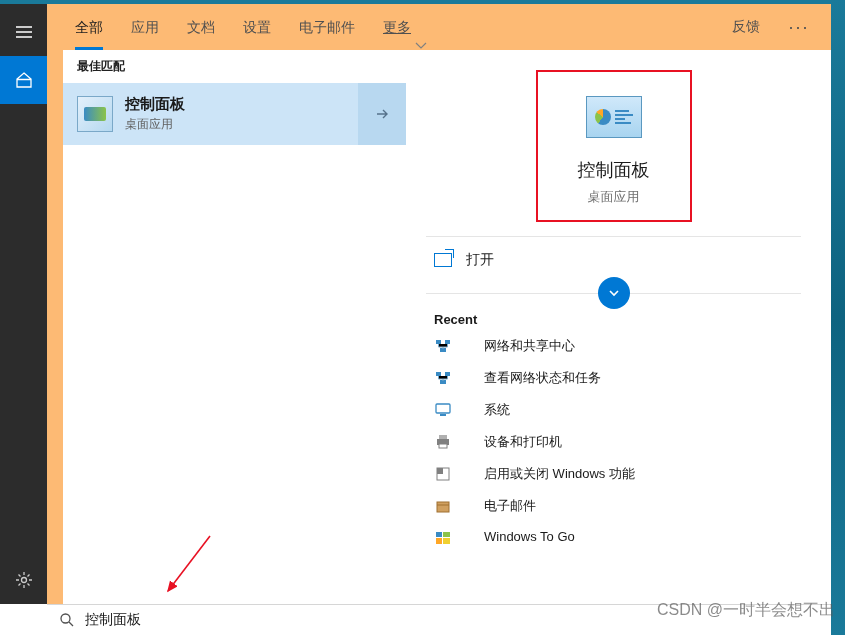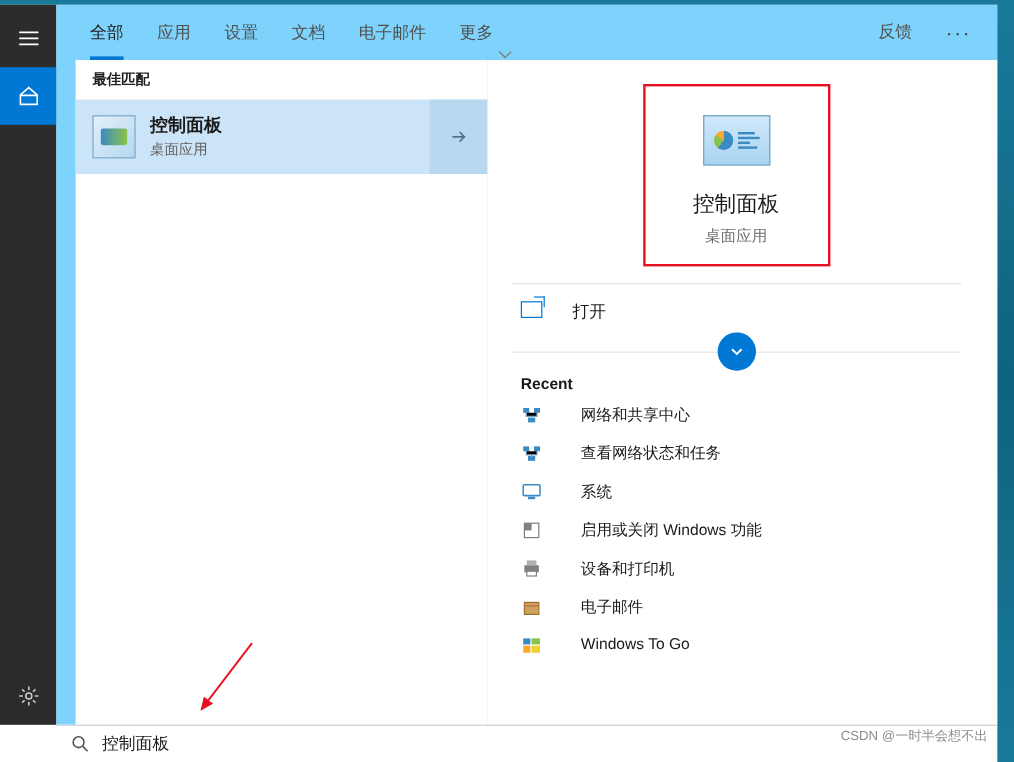--- a/index.html
+++ b/index.html
@@ -10,28 +10,28 @@
     
     
     .rail { position: absolute; left: 0; top: 4px; width: 47px; height: 600px; background: #2c2c2c; display: flex; flex-direction: column; align-items: center; }
     .rail-top { padding-top: 4px; }
     .rail-btn { width: 47px; height: 48px; display: flex; align-items: center; justify-content: center; cursor: pointer; }
     .rail-btn svg { width: 18px; height: 18px; }
     .rail-home { background: #0078d4; }
     .rail-spacer { flex: 1; }
     
     
-    .main { position: absolute; left: 47px; top: 4px; right: 14px; bottom: 31px; background: #7dd3fc; }
+    .main { position: absolute; left: 47px; top: 4px; right: 14px; bottom: 31px; background: #fdba74; }
     
     
     .tabs { height: 46px; display: flex; align-items: center; padding: 0 14px; position: relative; }
     .tab { padding: 0 14px; height: 46px; line-height: 46px; font-size: 14px; color: #505050; cursor: pointer; position: relative; }
     .tab.active { color: #202020; }
     .tab.active::after { content: ''; position: absolute; bottom: 0; left: 14px; right: 14px; height: 3px; background: #0078d4; }
-    .tab-more { display: flex; align-items: flex-end; gap: 4px; }
+    .tab-more { display: flex; align-items: flex-end; gap: 4px; text-decoration: underline; }
     .tabs-right { margin-left: auto; display: flex; align-items: center; gap: 28px; padding-right: 8px; }
     .feedback { font-size: 14px; color: #505050; cursor: pointer; }
     .dots { font-size: 18px; color: #505050; cursor: pointer; letter-spacing: 1px; }
     
     
     .content { display: flex; height: calc(100% - 46px); padding-left: 16px; }
     .left-col { width: 343px; background: #fff; }
     .right-col { flex: 1; background: #fff; padding: 20px 10px 0 0; }
     
     
@@ -49,21 +49,21 @@
     .hero-icon { width: 56px; height: 42px; margin: 0 auto 20px; background: linear-gradient(180deg, #d0e8fa, #a8d4f0); border: 1px solid #5a98c0; display: flex; align-items: center; justify-content: center; position: relative; }
     .hero-pie { width: 16px; height: 16px; border-radius: 50%; background: conic-gradient(#3a8bc4 0 60%, #8bc34a 60% 85%, #ffa726 85% 100%); position: absolute; left: 8px; }
     .hero-bars { position: absolute; right: 8px; display: flex; flex-direction: column; gap: 2px; align-items: flex-start; }
     .hero-bars span { display:block; height: 2px; background: #3a8bc4; }
     .hb1{width:14px}.hb2{width:18px}.hb3{width:10px}.hb4{width:16px}
     .hero-title { font-size: 18px; color: #1a1a1a; margin-bottom: 6px; }
     .hero-sub { font-size: 13px; color: #707070; }
     
     .divider { height: 1px; background: #e5e5e5; margin: 14px 20px 0 20px; }
     
-    .open-row { display: flex; align-items: flex-start; padding: 14px 28px; gap: 25px; cursor: pointer; }
+    .open-row { display: flex; align-items: center; padding: 14px 28px; gap: 14px; cursor: pointer; }
     .open-icon { width: 18px; height: 14px; border: 1.5px solid #0078d4; position: relative; }
     .open-icon::after { content:''; position:absolute; top:-5px; right:-3px; width:8px; height:8px; border-top:1.5px solid #0078d4; border-right:1.5px solid #0078d4; }
     .open-label { font-size: 14px; color: #1a1a1a; }
     
     .expand-circle { width: 32px; height: 32px; border-radius: 50%; background: #0078d4; margin: -6px auto 12px; display: flex; align-items: center; justify-content: center; cursor: pointer; position: relative; z-index: 2; }
     .divider2 { height: 1px; background: #e5e5e5; margin: -28px 20px 18px 20px; }
     
     .recent-title { padding: 0 28px 10px; font-size: 13px; font-weight: 600; color: #1a1a1a; }
     .recent-list { padding: 0 28px; }
     .recent-item { display: flex; gap: 32px; height: 32px; cursor: pointer; }
@@ -71,21 +71,21 @@
     .recent-label { font-size: 13px; color: #1a1a1a; }
     
     
     .red-arrow { position: absolute; left: 160px; bottom: 34px; pointer-events: none; }
     
     
     .searchbar { position: absolute; left: 47px; right: 14px; bottom: 0; height: 31px; background: #fff; border-top: 1px solid #d6d6d6; display: flex; align-items: center; padding: 0 12px; gap: 10px; }
     .search-input { border: none; outline: none; font-size: 14px; flex: 1; color: #1a1a1a; background: transparent; }
     
     
-    .watermark { position: absolute; right: 22px; bottom: 14px; font-size: 11px; color: rgba(90,90,90,0.7); font-family: sans-serif; }
+    .watermark { position: absolute; right: 10px; bottom: 14px; font-size: 16px; color: rgba(90,90,90,0.7); font-family: sans-serif; }
     
     
     .ic { width: 18px; height: 18px; }
   </style>
 </head>
 <body>
 
 <div class="top-border"></div>
 <div class="outer-border"></div>
 
@@ -108,22 +108,22 @@
         <circle cx="9" cy="9" r="2.5" stroke="#ccc" fill="none" stroke-width="1.3"></circle>
         <path d="M9 1v3M9 14v3M1 9h3M14 9h3M3.5 3.5l2 2M12.5 12.5l2 2M14.5 3.5l-2 2M5.5 12.5l-2 2" stroke="#ccc" stroke-width="1.3"></path>
       </svg>
   </div>
 </div>
 
 <div class="main">
   <div class="tabs">
     <div class="tab active">全部</div>
     <div class="tab">应用</div>
+    <div class="tab">文档</div>
     <div class="tab">设置</div>
-    <div class="tab">文档</div>
     <div class="tab">电子邮件</div>
     <div class="tab tab-more">
       <span>更多</span>
       <svg width="12" height="8" viewBox="0 0 12 8">
           <path d="M1 1l5 5 5-5" stroke="#808080" fill="none" stroke-width="1.2"></path>
         </svg>
     </div>
     <div class="tabs-right">
       <div class="feedback">反馈</div>
       <div class="dots">···</div>
@@ -206,35 +206,35 @@
               <svg class="ic" viewBox="0 0 18 18">
                 <rect x="2" y="3" width="14" height="9" rx="1" fill="none" stroke="#3a8bc4" stroke-width="1.3"></rect>
                 <rect x="6" y="13" width="6" height="2" fill="#3a8bc4"></rect>
               </svg>
             </div>
           <div class="recent-label">系统</div>
         </div>
         <div class="recent-item">
           <div class="ricon">
               <svg class="ic" viewBox="0 0 18 18">
-                <rect x="3" y="3" width="12" height="12" fill="none" stroke="#808080"></rect>
-                <rect x="3" y="3" width="6" height="6" fill="#808080"></rect>
-              </svg>
-            </div>
-          <div class="recent-label">启用或关闭 Windows 功能</div>
-        </div>
-        <div class="recent-item">
-          <div class="ricon">
-              <svg class="ic" viewBox="0 0 18 18">
                 <rect x="3" y="6" width="12" height="6" fill="#808080"></rect>
                 <rect x="5" y="2" width="8" height="4" fill="#b0b0b0"></rect>
                 <rect x="5" y="11" width="8" height="4" fill="#fff" stroke="#808080"></rect>
               </svg>
             </div>
           <div class="recent-label">设备和打印机</div>
+        </div>
+        <div class="recent-item">
+          <div class="ricon">
+              <svg class="ic" viewBox="0 0 18 18">
+                <rect x="3" y="3" width="12" height="12" fill="none" stroke="#808080"></rect>
+                <rect x="3" y="3" width="6" height="6" fill="#808080"></rect>
+              </svg>
+            </div>
+          <div class="recent-label">启用或关闭 Windows 功能</div>
         </div>
         <div class="recent-item">
           <div class="ricon">
               <svg class="ic" viewBox="0 0 18 18">
                 <rect x="3" y="5" width="12" height="10" fill="#d0a060" stroke="#a07030"></rect>
                 <path d="M3 8h12" stroke="#a07030"></path>
               </svg>
             </div>
           <div class="recent-label">电子邮件</div>
         </div>

